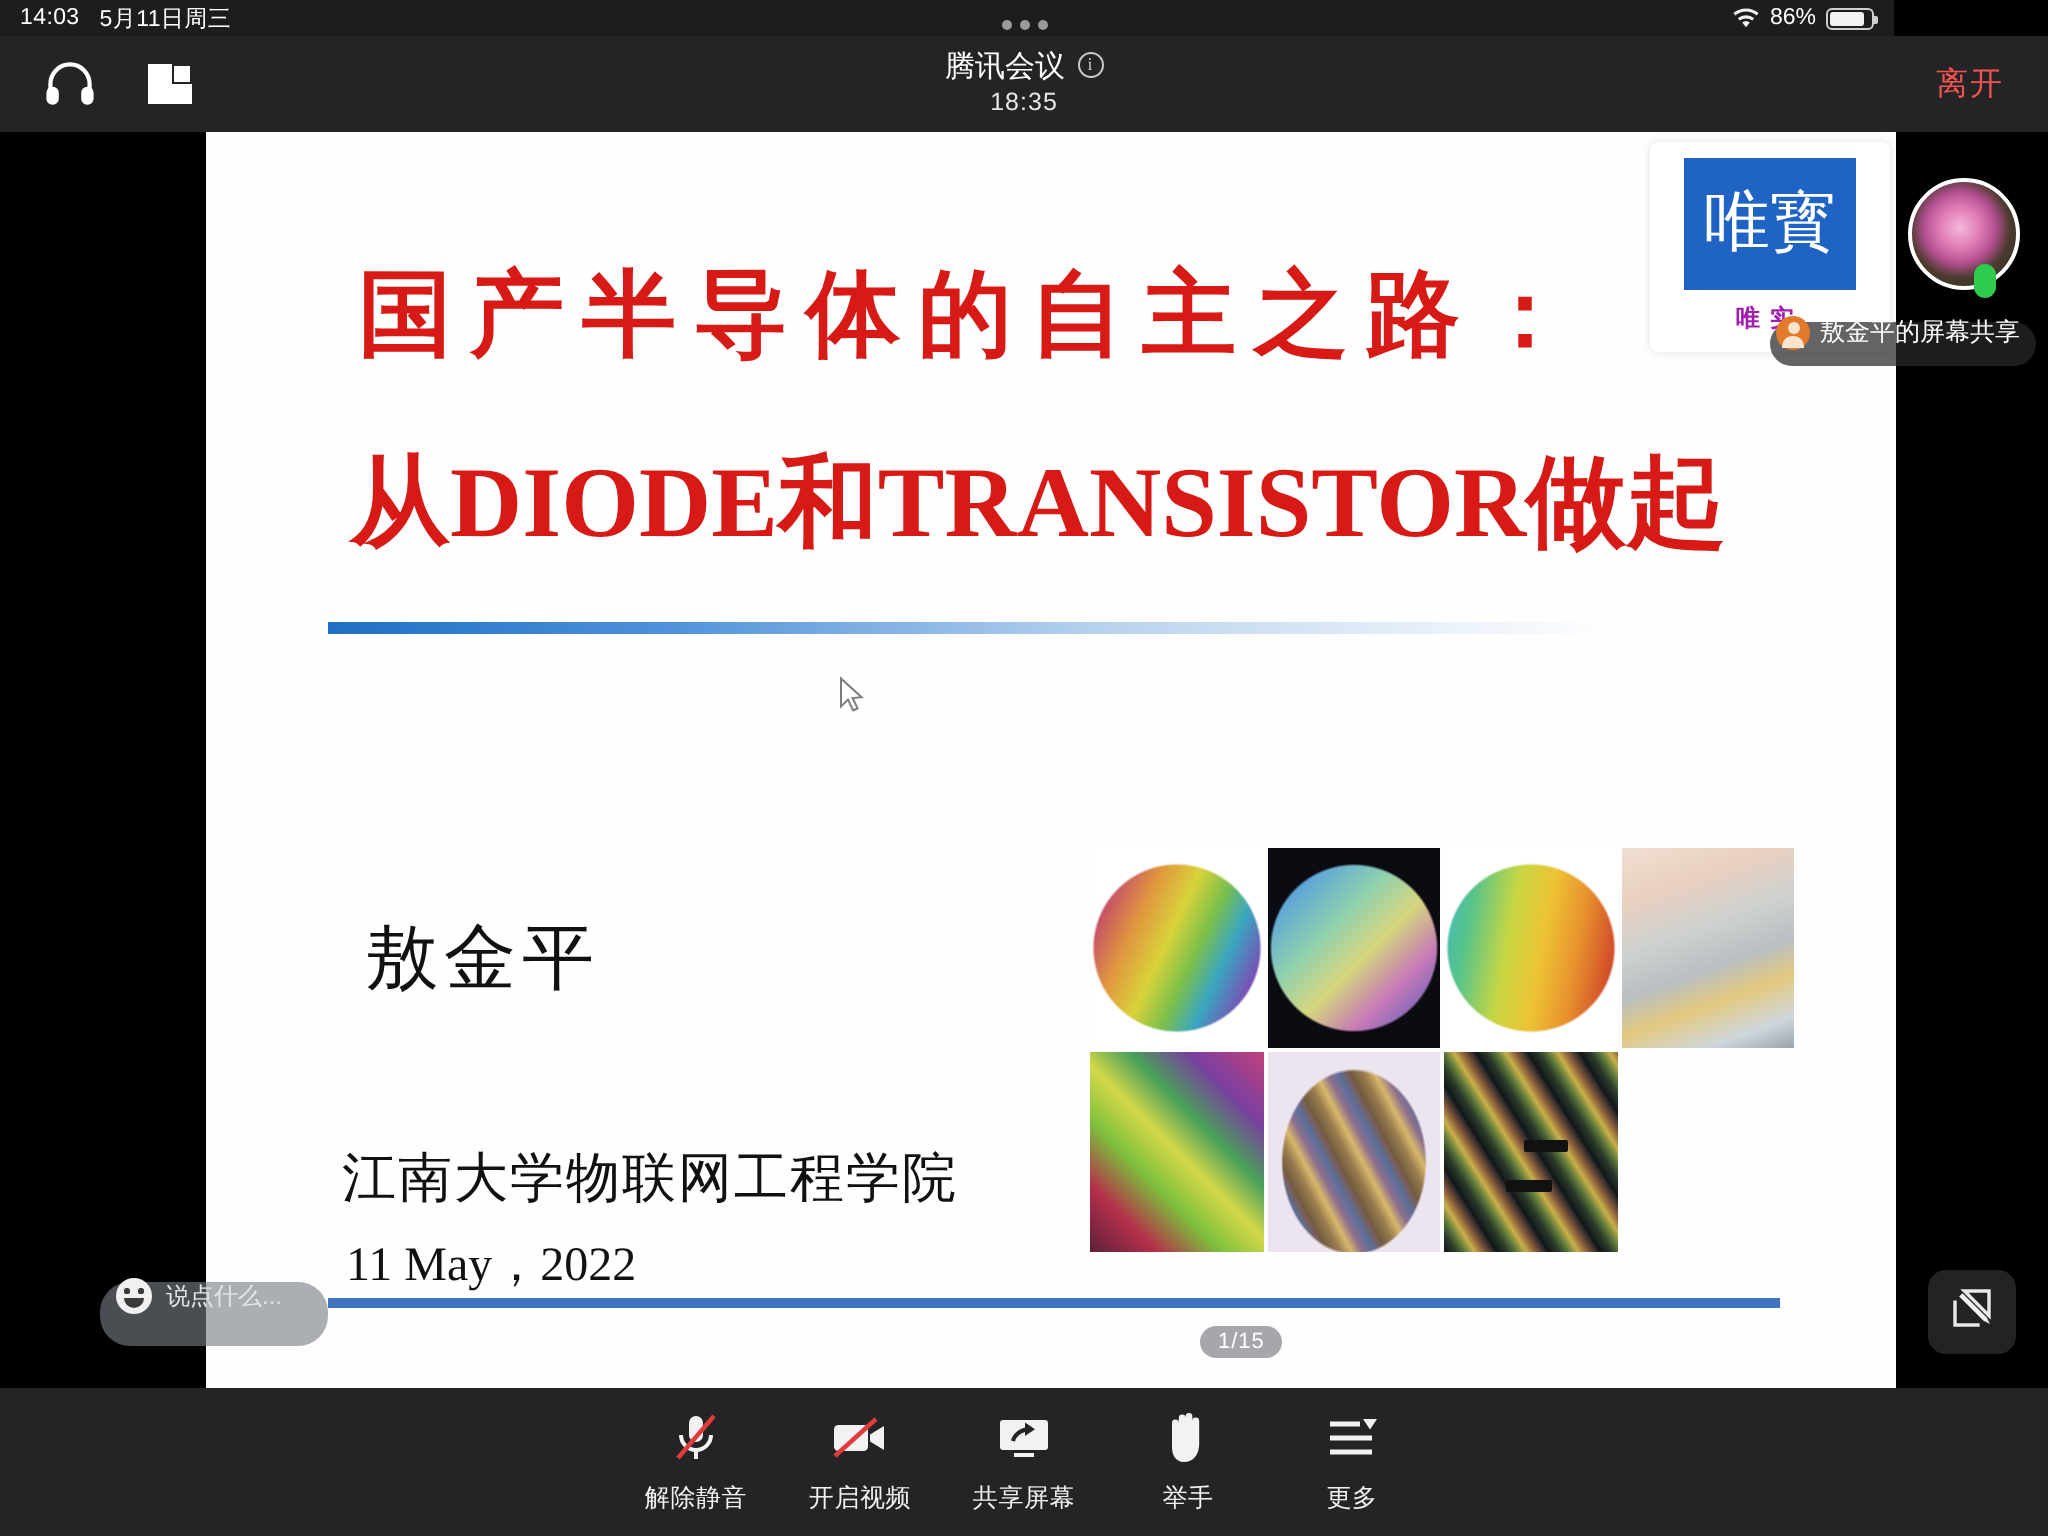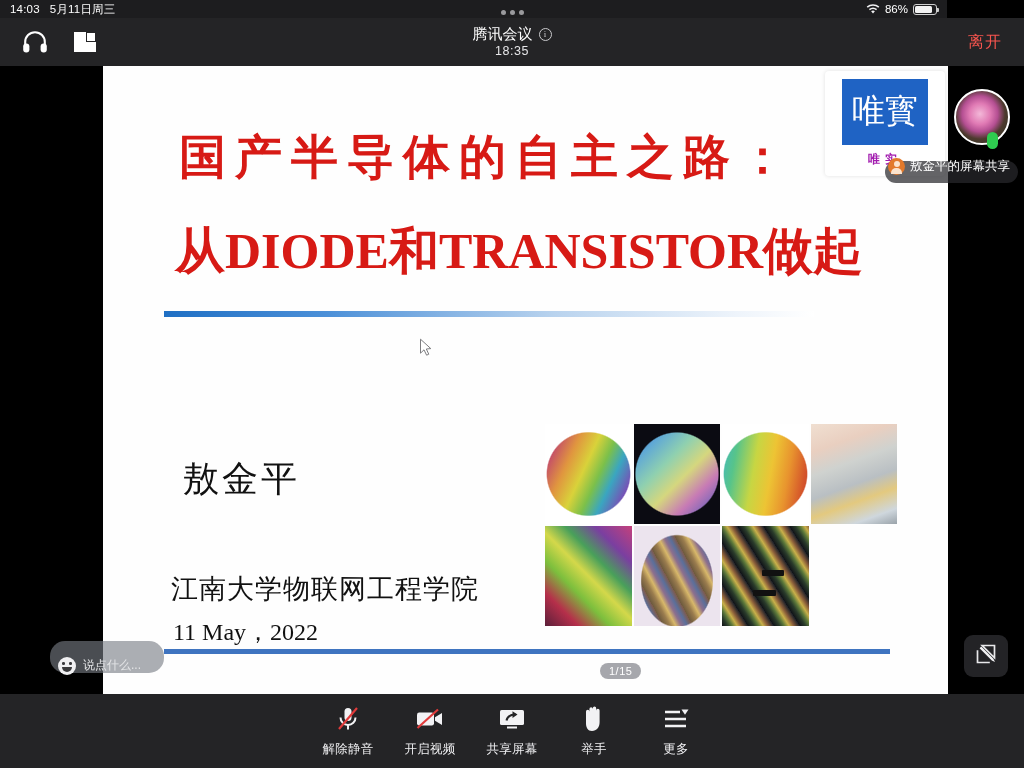--- a/index.html
+++ b/index.html
@@ -39,21 +39,21 @@
   }
   .tb-icon { position: absolute; top: 12px; cursor: pointer; }
   .tb-headphone { left: 22px; }
   .tb-layout { left: 72px; }
   .tb-center {
     position: absolute; left: 0; right: 0; top: 0; height: 48px;
     display: flex; flex-direction: column; align-items: center; justify-content: center;
   }
   .tb-dots { position: absolute; top: -8px; display: flex; gap: 4px; }
   .tb-dots span { width: 5px; height: 5px; border-radius: 50%; background: #9a9a9d; display: block; }
-  .tb-title { font-size: 15px; display: flex; align-items: center; gap: 6px; line-height: 1.1; }
+  .tb-title { font-size: 15px; display: flex; align-items: flex-start; gap: 6px; line-height: 1.1; }
   .info-ic {
     width: 13px; height: 13px; border: 1px solid #c9c9cc; border-radius: 50%;
     font-size: 9px; line-height: 11px; text-align: center; color: #c9c9cc; font-style: normal;
     font-family: "Liberation Serif", serif;
   }
   .tb-time { font-size: 12.5px; color: #e6e6e8; margin-top: 2px; letter-spacing: .5px; }
   .leave-btn {
     position: absolute; right: 22px; top: 14px; color: #f5544e;
     font-size: 16px; cursor: pointer; letter-spacing: 1px;
   }
@@ -176,21 +176,21 @@
 
   
   .page-ind {
     position: absolute; left: 497px; top: 597px; background: rgba(150,152,158,.85);
     color: #fff; font-size: 11px; padding: 2px 9px; border-radius: 8px; letter-spacing: .5px;
   }
 
   
   .chat-bar {
     position: absolute; left: 50px; top: 575px; width: 114px; height: 30px;
-    background: rgba(120,124,132,.62); border-radius: 15px; display: flex; align-items: flex-start;
+    background: rgba(120,124,132,.62); border-radius: 15px; display: flex; align-items: flex-end;
     padding: 16px 8px; gap: 7px;
   }
   .emoji {
     width: 18px; height: 18px; border-radius: 50%; background: #f0f0f2; position: relative; flex: none;
   }
   .emoji::before {
     content: ""; position: absolute; left: 4px; top: 5px; width: 2.6px; height: 2.6px;
     border-radius: 50%; background: #3a3a3c;
     box-shadow: 7px 0 0 #3a3a3c;
   }

